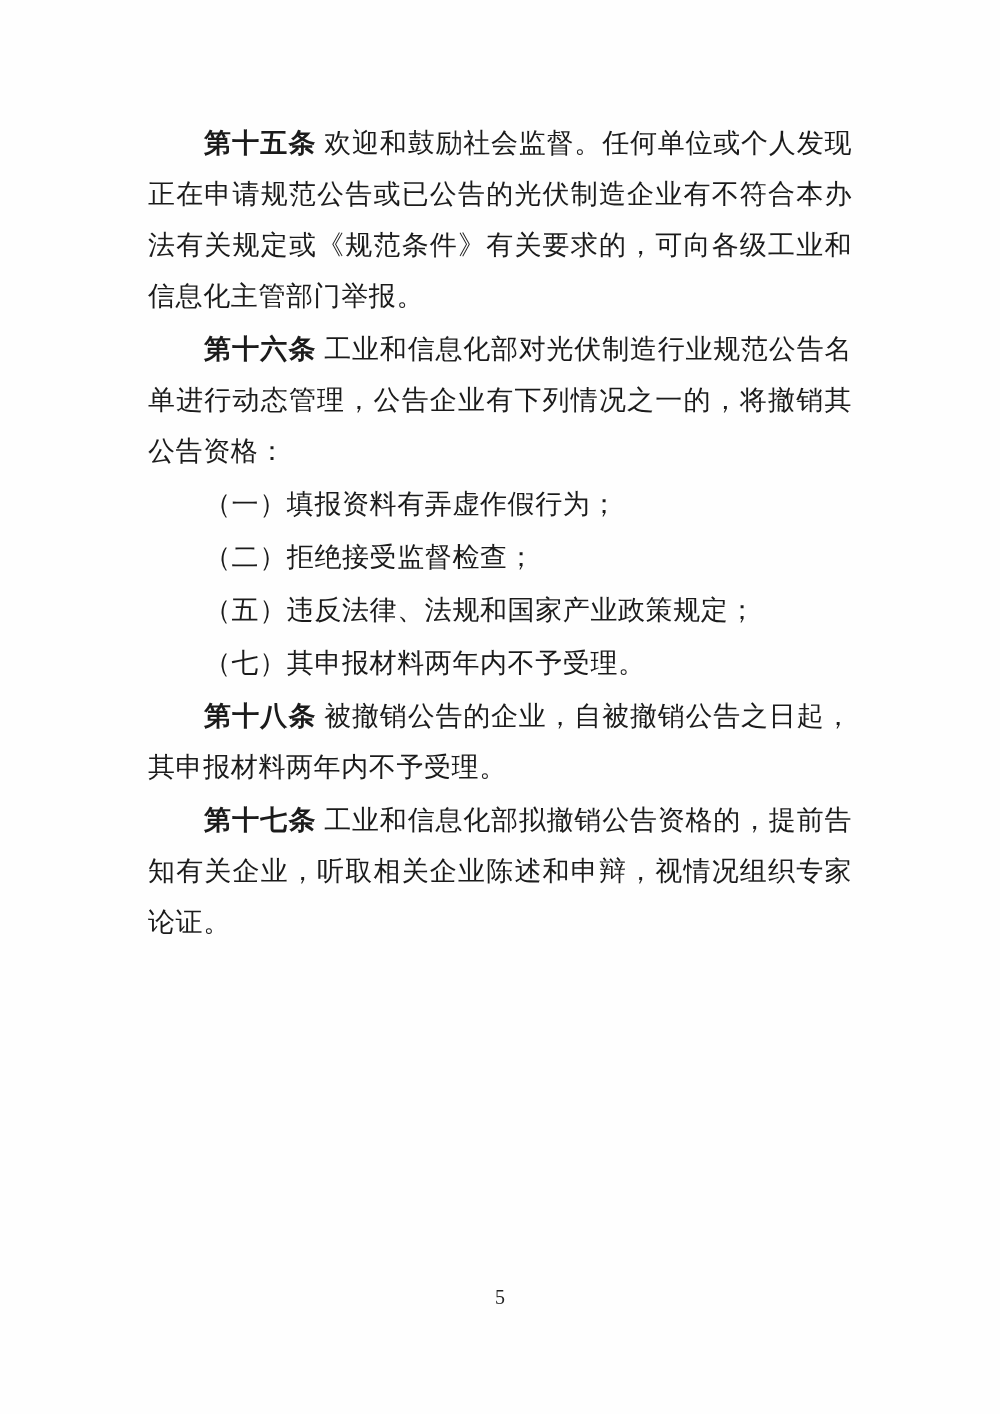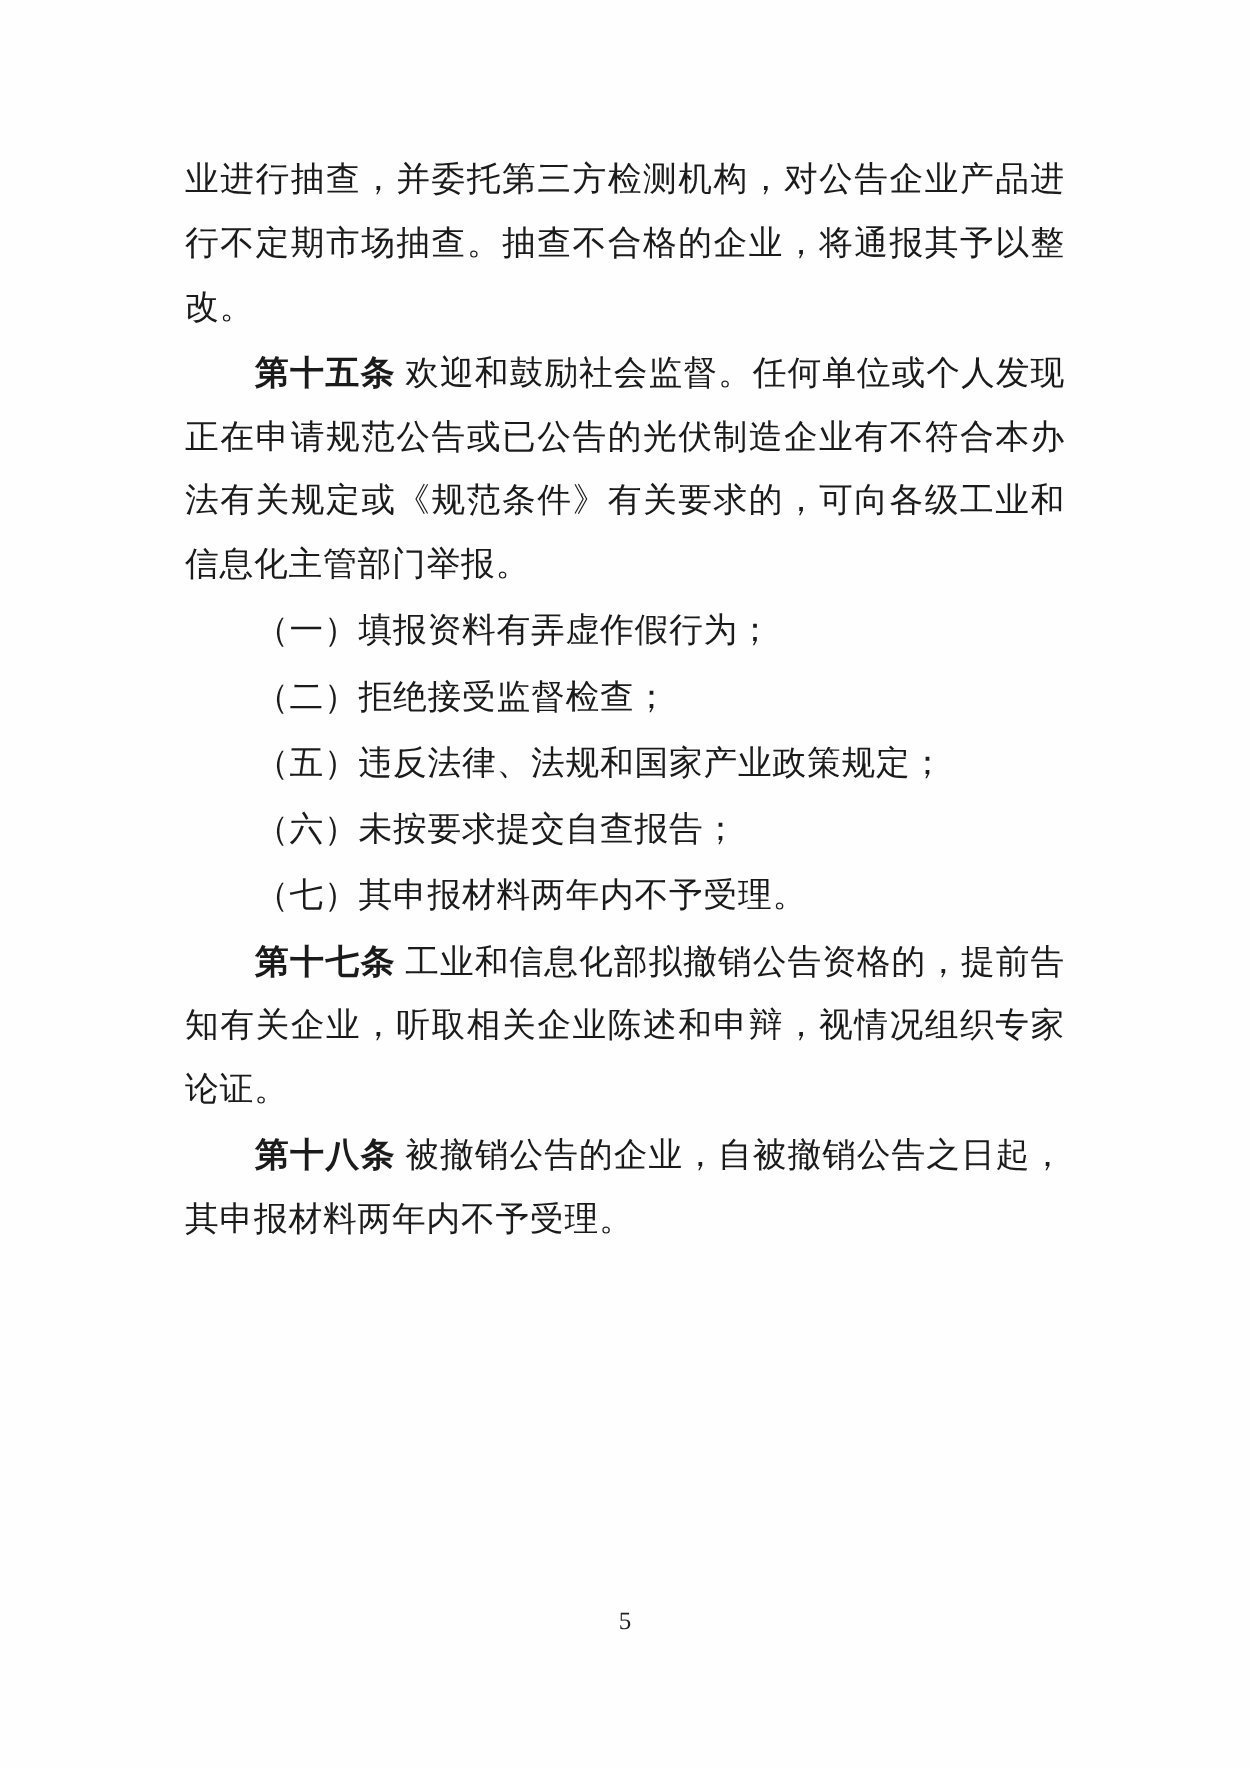--- a/index.html
+++ b/index.html
@@ -59,31 +59,30 @@
     color: #222;
     font-family: "Liberation Serif", "DejaVu Serif", serif;
   }
 </style>
 </head>
 <body>
 
 <div class="page">
   <div class="content">
 
-    <p class="body"><span>业进行抽查，并委托第三方检测机构，对公告企业产品进行不定期市场抽查。抽查不合格的企业，将通报其予以整改。</span></p>
 
     <p class="indent"><span class="art-title">第十五条</span>&nbsp;<span>欢迎和鼓励社会监督。任何单位或个人发现正在申请规范公告或已公告的光伏制造企业有不符合本办法有关规定或《规范条件》有关要求的，可向各级工业和信息化主管部门举报。</span></p>
 
+    <p class="indent"><span class="art-title">第十六条</span>&nbsp;<span>工业和信息化部对光伏制造行业规范公告名单进行动态管理，公告企业有下列情况之一的，将撤销其公告资格：</span></p>
 
     <p class="item"><span>（一）填报资料有弄虚作假行为；</span></p>
     <p class="item"><span>（二）拒绝接受监督检查；</span></p>
     <p class="item"><span>（五）违反法律、法规和国家产业政策规定；</span></p>
-    <p class="item"><span>（六）未按要求提交自查报告；</span></p>
     <p class="item"><span>（七）其申报材料两年内不予受理。</span></p>
 
+    <p class="indent"><span class="art-title">第十八条</span>&nbsp;<span>被撤销公告的企业，自被撤销公告之日起，其申报材料两年内不予受理。</span></p>
+
     <p class="indent"><span class="art-title">第十七条</span>&nbsp;<span>工业和信息化部拟撤销公告资格的，提前告知有关企业，听取相关企业陈述和申辩，视情况组织专家论证。</span></p>
-
-    <p class="indent"><span class="art-title">第十八条</span>&nbsp;<span>被撤销公告的企业，自被撤销公告之日起，其申报材料两年内不予受理。</span></p>
 
   </div>
 
   <div class="page-number">5</div>
 </div>
 
 </body></html>

